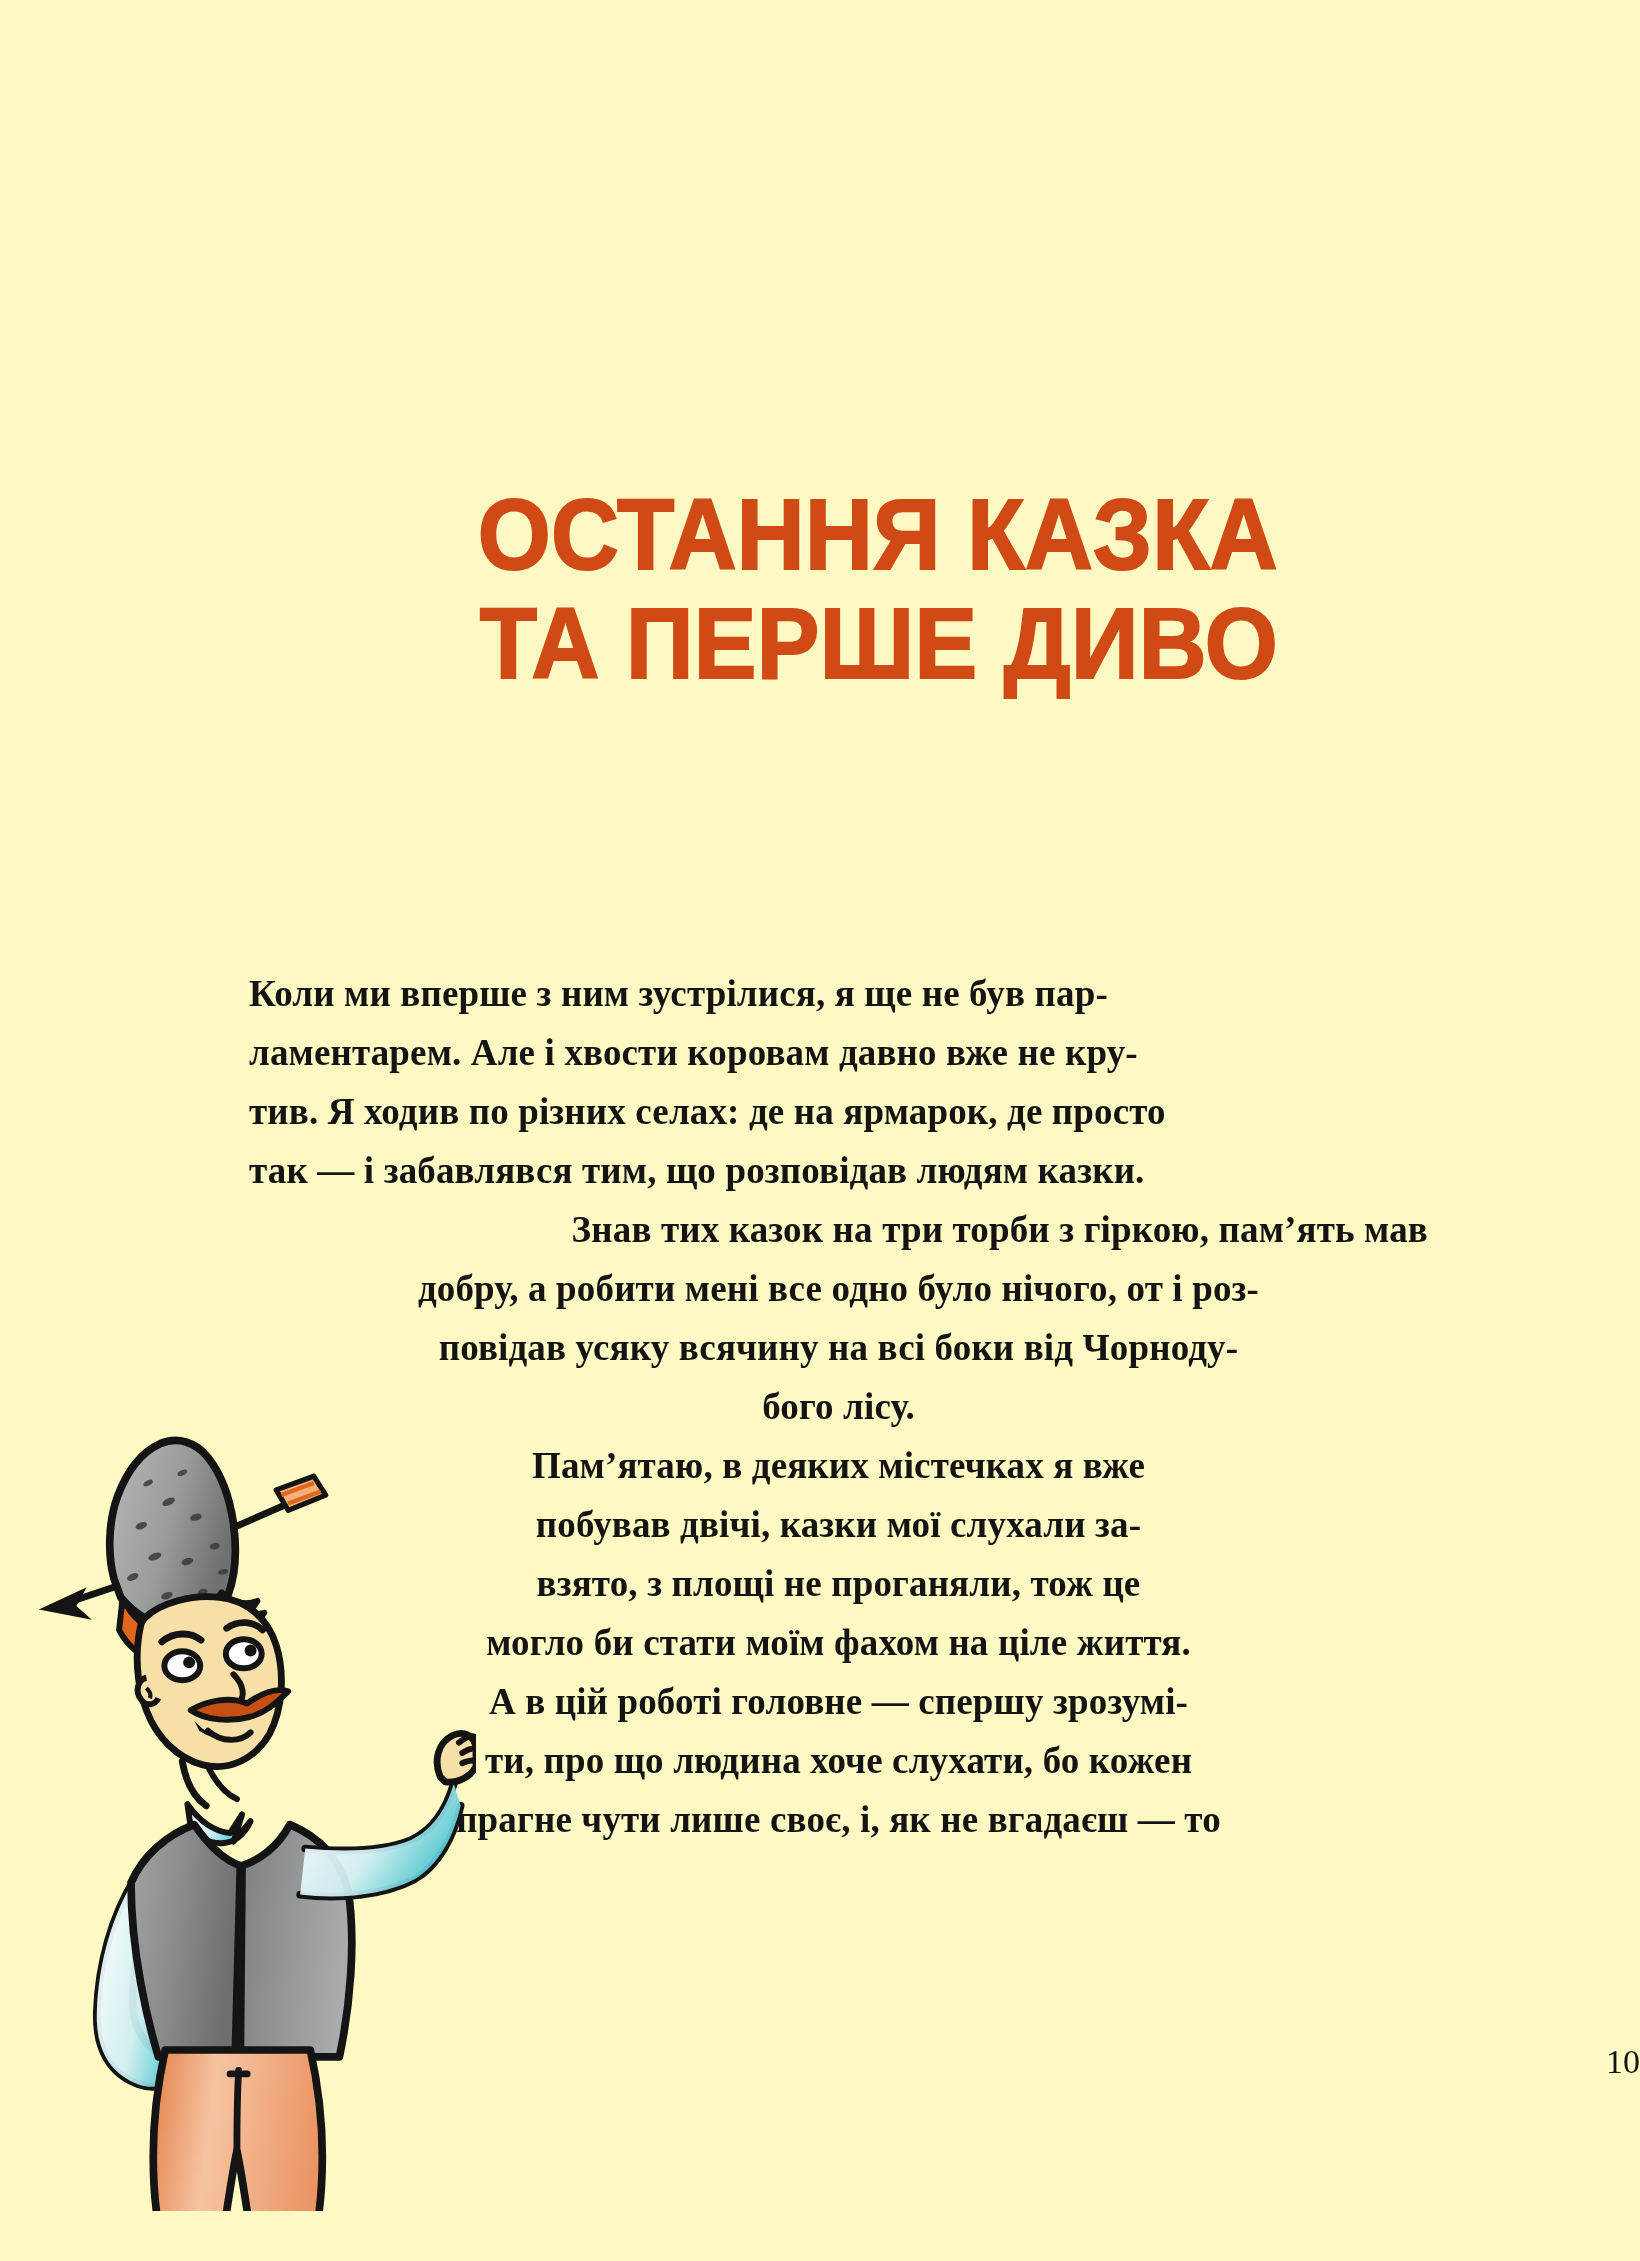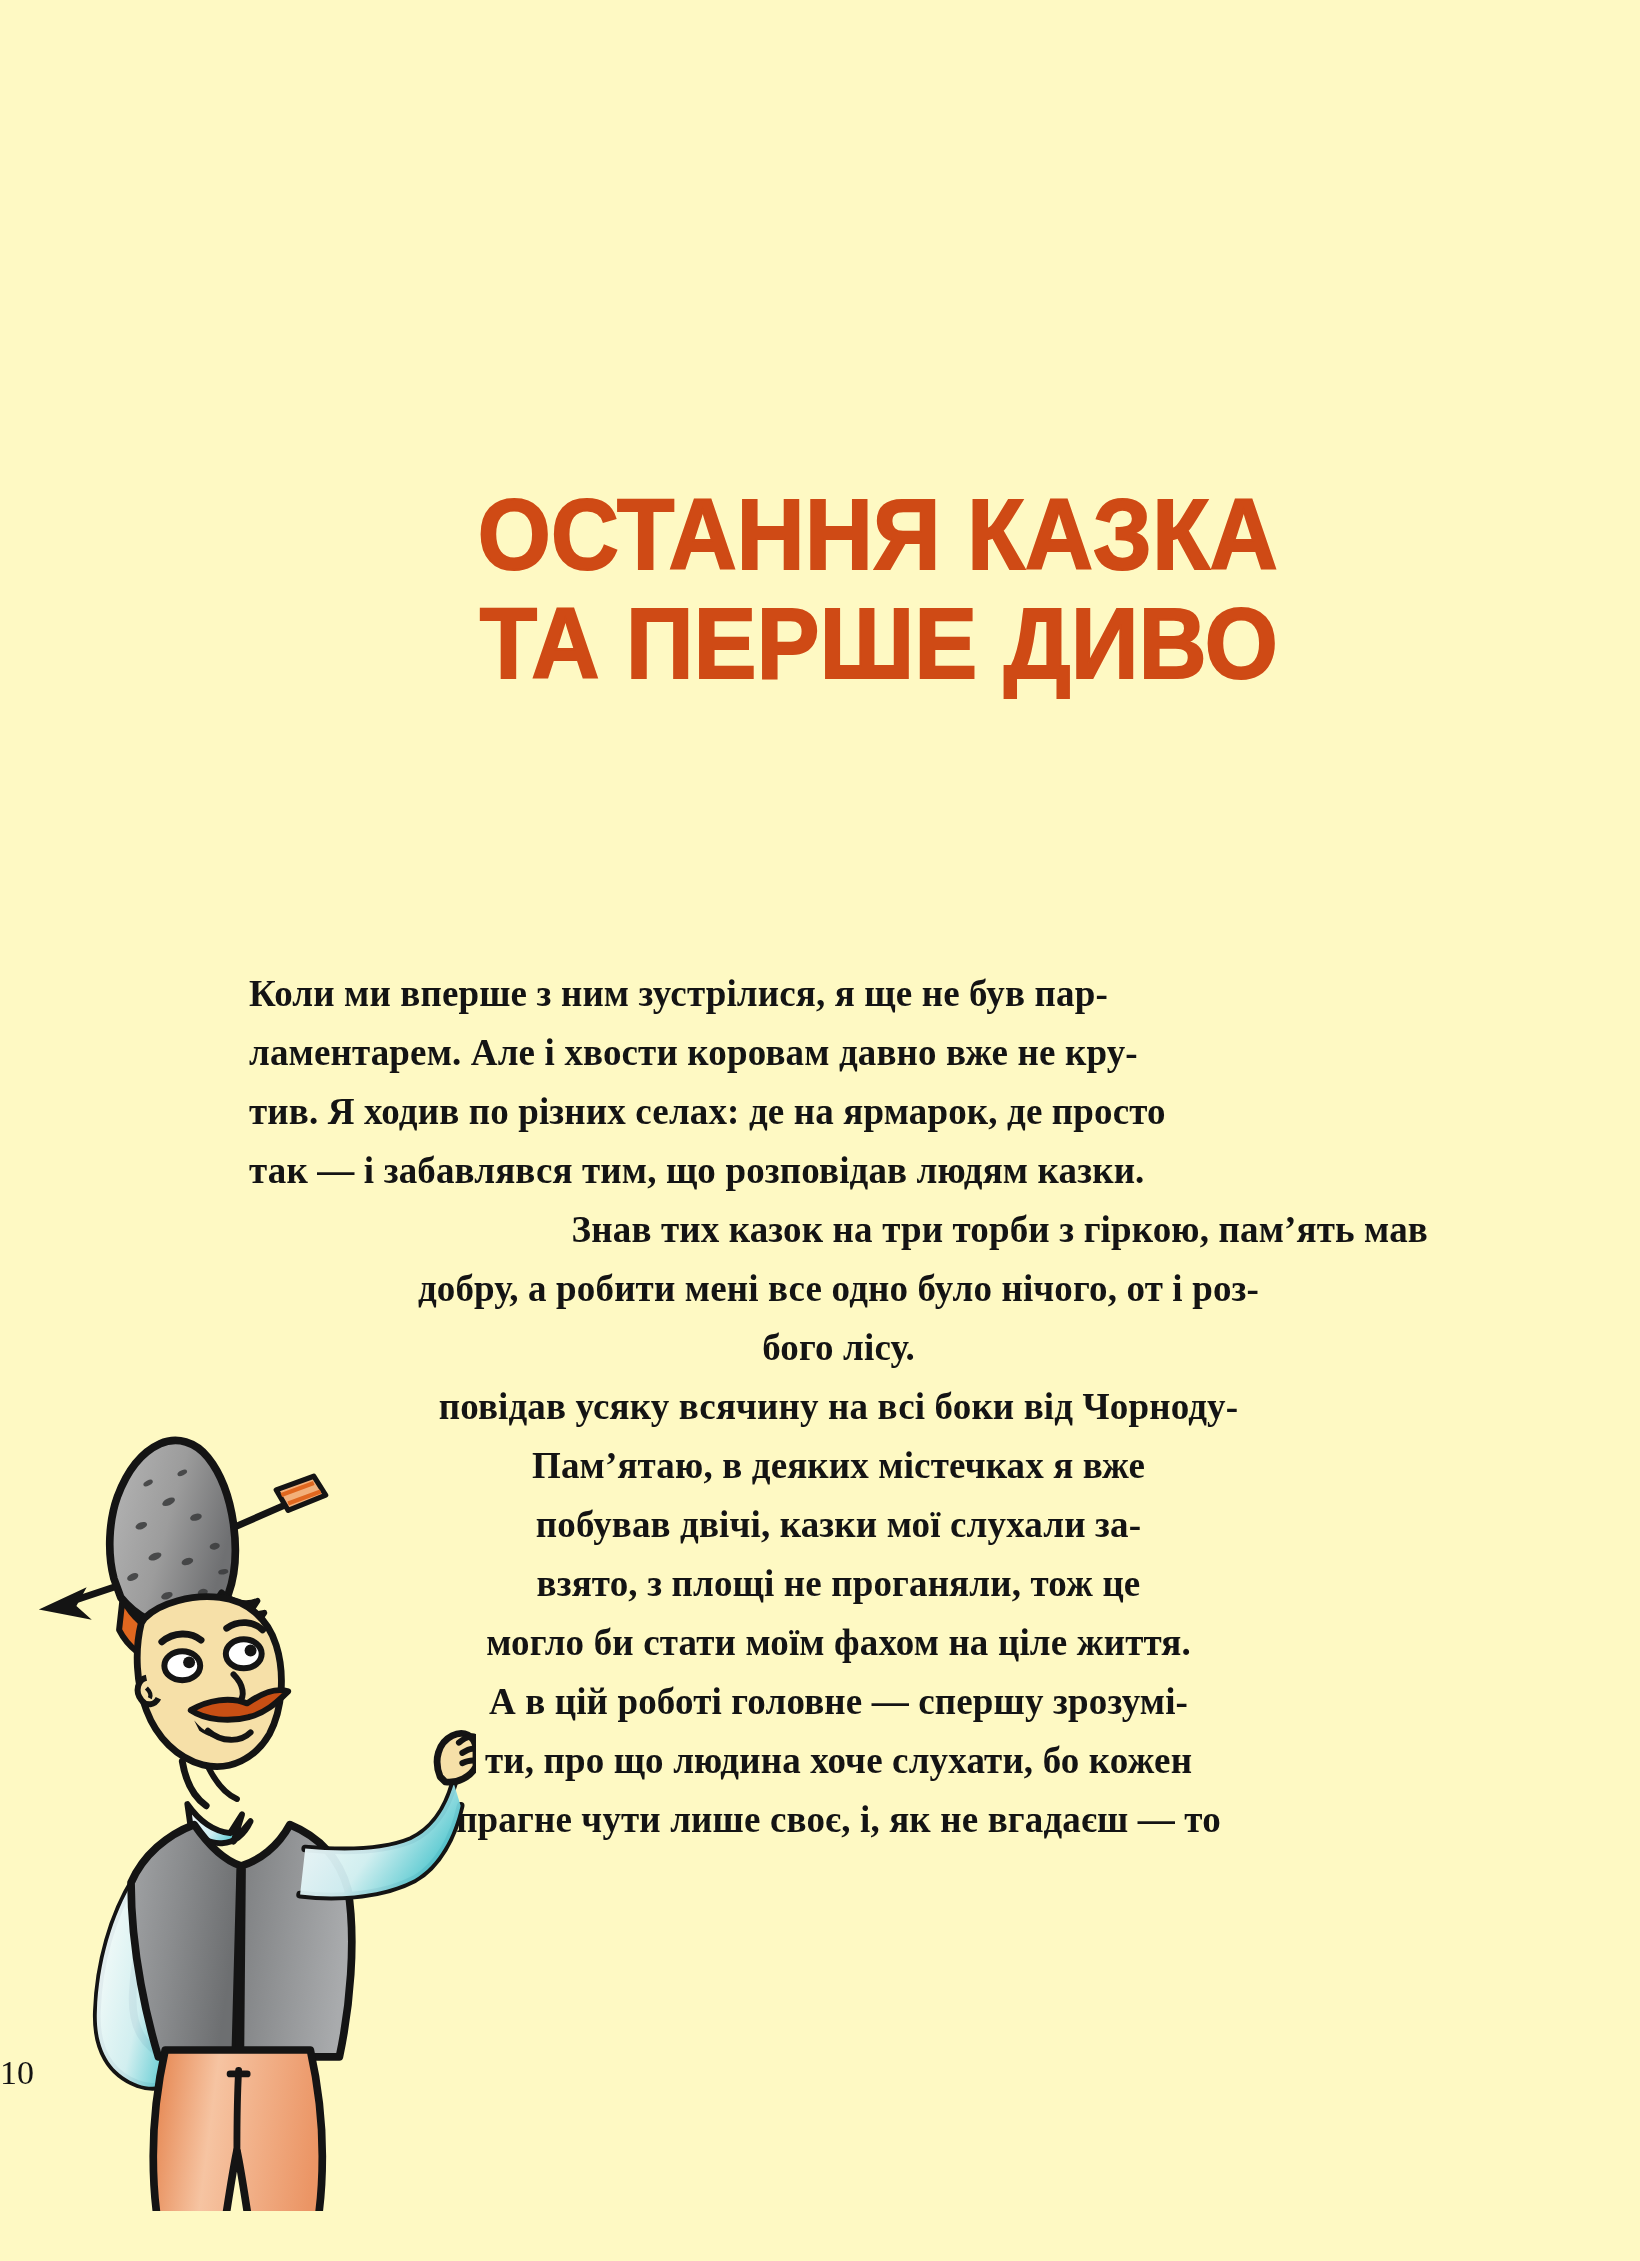--- a/index.html
+++ b/index.html
@@ -73,24 +73,23 @@
   
   .para2 { margin-top: 0; }
   .para2 .ln { text-align: center; width: 1179px; }
 
   
   .page-number {
     position: absolute;
     left: 0;
     top: 2043px;
     width: 1640px;
-    text-align: left;
+    text-align: right;
     font-size: 34px;
     color: #141414;
-    margin-top: 11px;
   }
 
   
   .illustration {
     position: absolute;
     left: 32px;
     top: 1305px;
     width: 444px;
     height: 906px;
   }
@@ -108,22 +107,22 @@
 
   <div class="body-text">
 
     <div class="paragraph">
       <span class="ln w-full">Коли ми вперше з ним зустрілися, я ще не був пар-</span>
       <span class="ln w-full">ламентарем. Але і хвости коровам давно вже не кру-</span>
       <span class="ln w-full">тив. Я ходив по різних селах: де на ярмарок, де просто</span>
       <span class="ln w-full">так — і забавлявся тим, що розповідав людям казки.</span>
       <span class="ln c-1350">Знав тих казок на три торби з гіркою, пам’ять мав</span>
       <span class="ln c-1290">добру, а робити мені все одно було нічого, от і роз-</span>
+      <span class="ln c-1230">повідав усяку всячину на всі боки від Чорноду-</span>
       <span class="ln c-1120">бого лісу.</span>
-      <span class="ln c-1230">повідав усяку всячину на всі боки від Чорноду-</span>
     </div>
 
     <div class="paragraph para2">
       <span class="ln">Пам’ятаю, в деяких містечках я вже</span>
       <span class="ln">побував двічі, казки мої слухали за-</span>
       <span class="ln">взято, з площі не проганяли, тож це</span>
       <span class="ln">могло би стати моїм фахом на ціле життя.</span>
       <span class="ln">А в цій роботі головне — спершу зрозумі-</span>
       <span class="ln">ти, про що людина хоче слухати, бо кожен</span>
       <span class="ln">прагне чути лише своє, і, як не вгадаєш — то</span>

